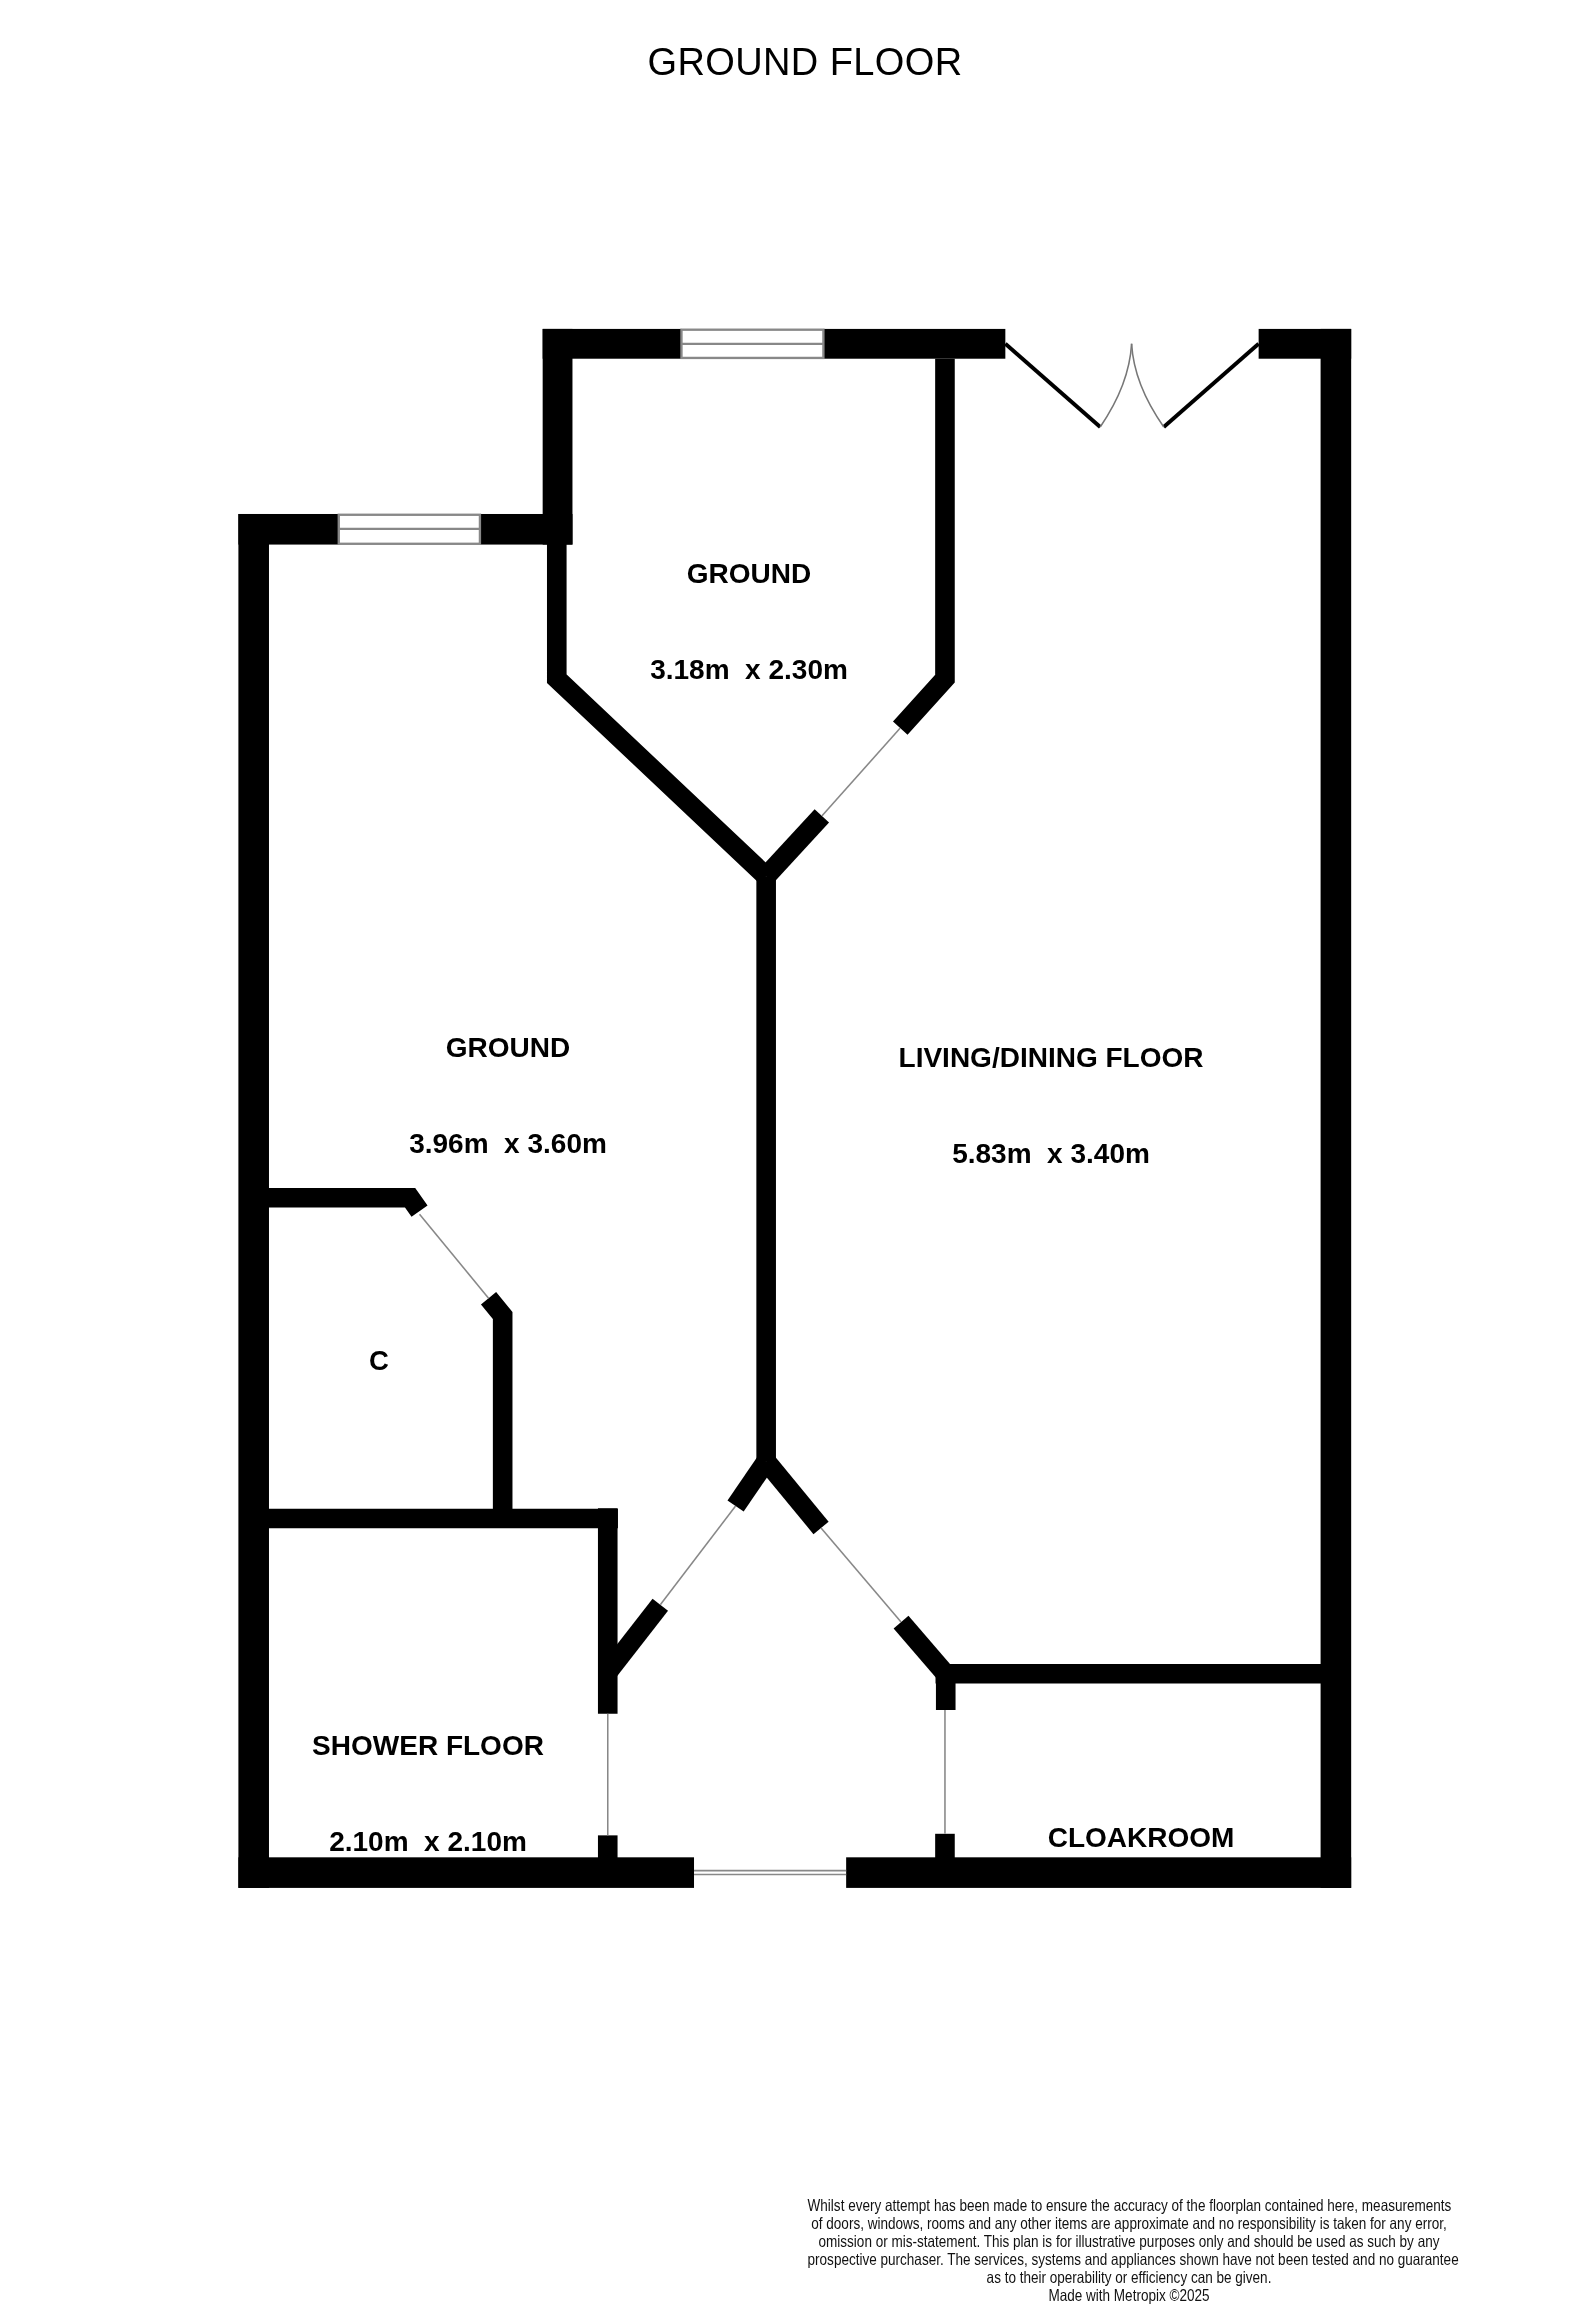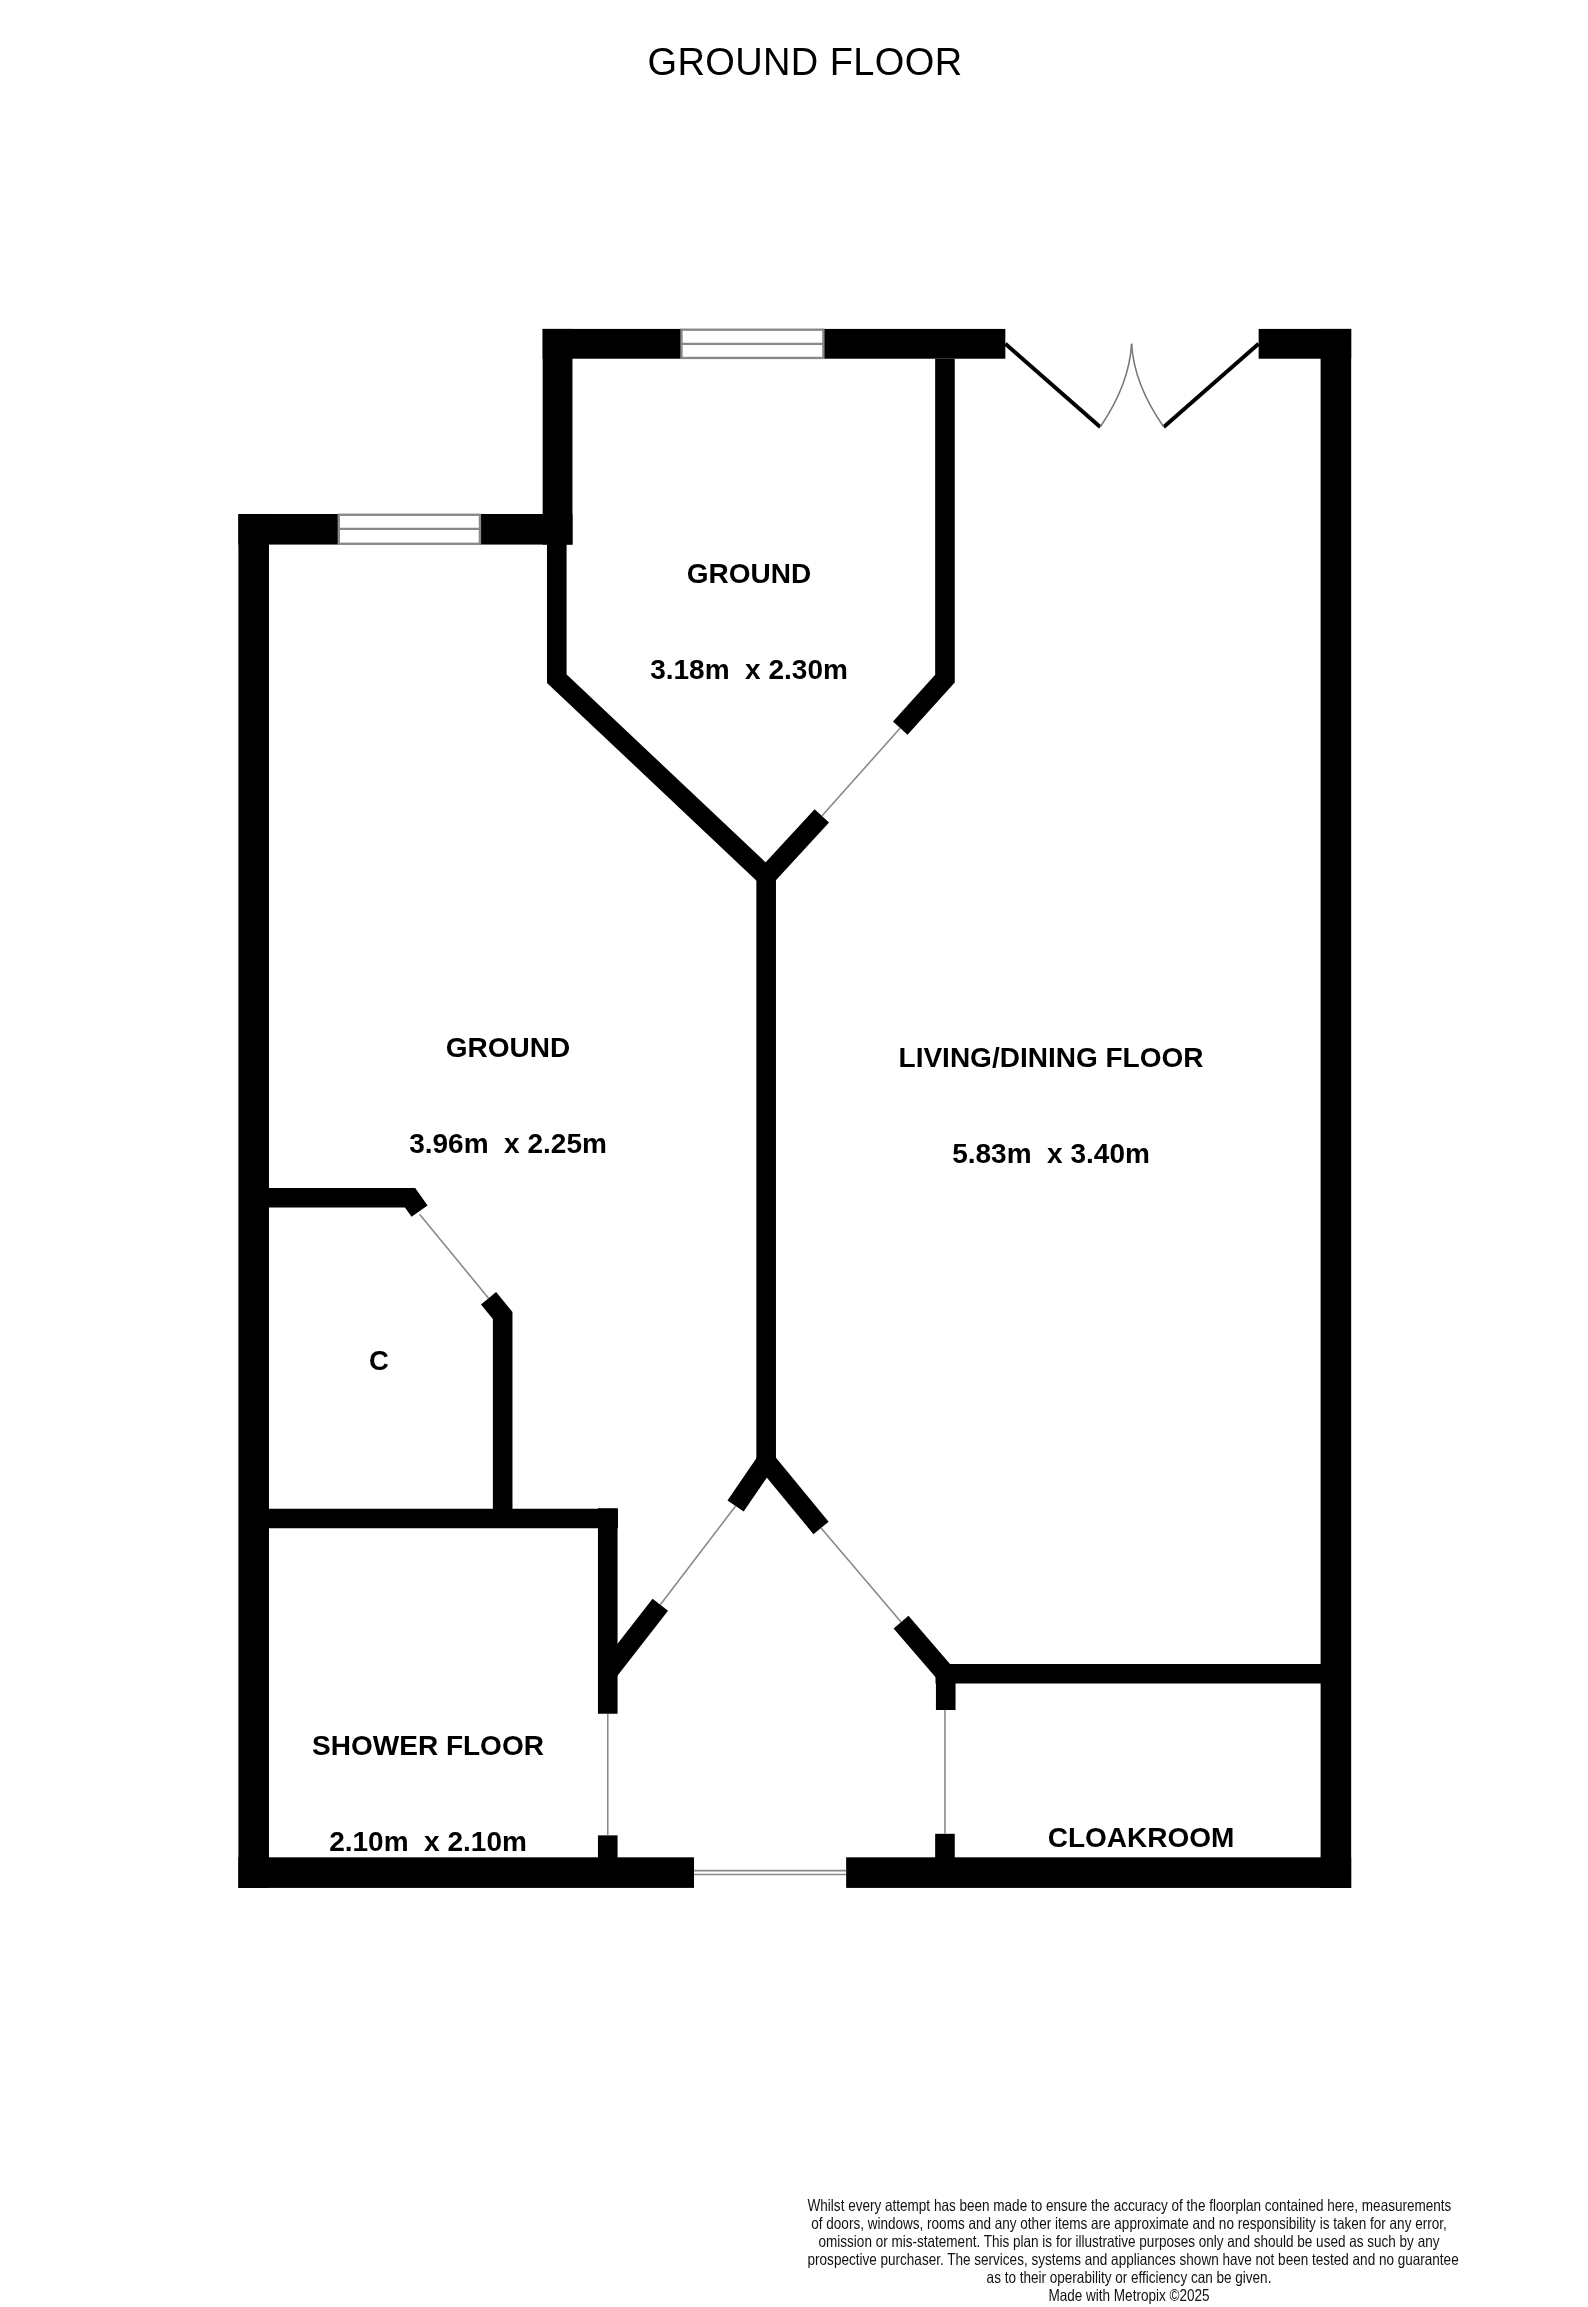--- a/index.html
+++ b/index.html
@@ -110,21 +110,21 @@
 <div class="label" style="left:749px; top:494px;">
   <span class="name">GROUND</span>
   <span class="dims">3.18m  x 2.30m</span>
 </div>
 <div class="label" style="left:1051px; top:978px;">
   <span class="name">LIVING/DINING FLOOR</span>
   <span class="dims">5.83m  x 3.40m</span>
 </div>
 <div class="label" style="left:508px; top:968px;">
   <span class="name">GROUND</span>
-  <span class="dims">3.96m  x 2.25m</span>
+  <span class="dims">3.96m  x 3.60m</span>
 </div>
 <div class="label" style="left:428px; top:1666px;">
   <span class="name">SHOWER FLOOR</span>
   <span class="dims">2.10m  x 2.10m</span>
 </div>
 <div class="label" style="left:1141px; top:1758px;">
   <span class="name">CLOAKROOM</span>
 </div>
 <div class="closet-label" style="left:379px; top:1361px;">C</div>
 

